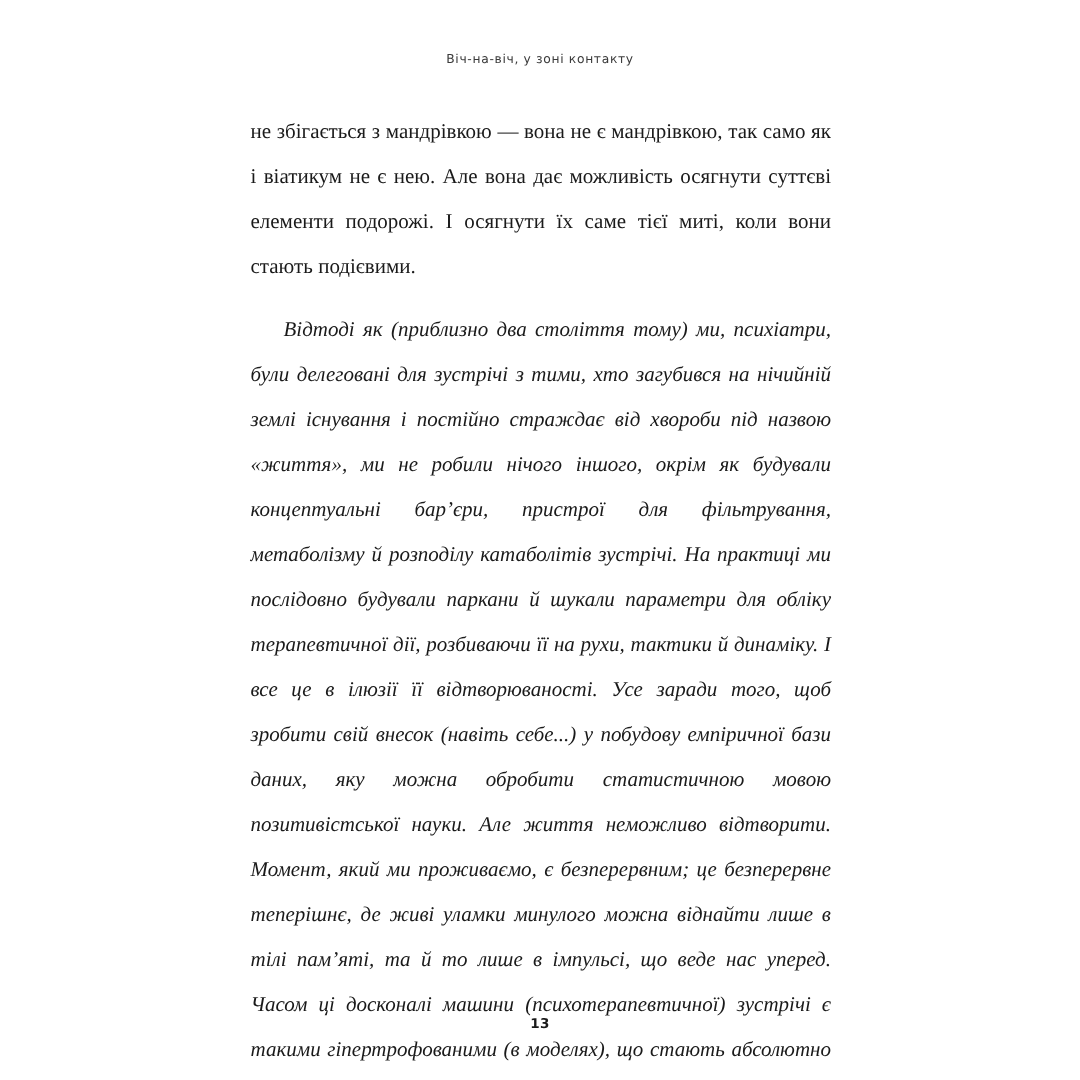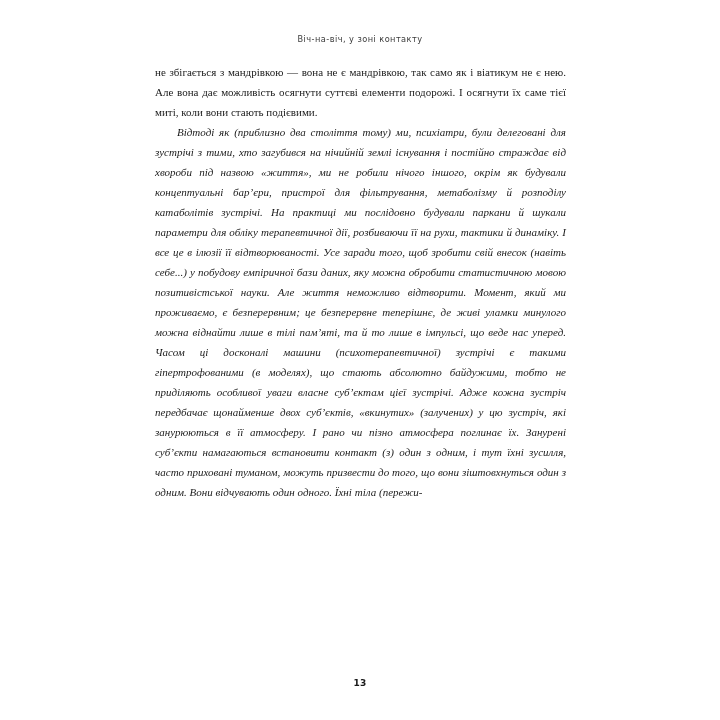--- a/index.html
+++ b/index.html
@@ -38,23 +38,23 @@
 
   
   .text-column {
     position: absolute;
     top: 62px;
     left: 155px;
     width: 411px;
   }
 
   .para {
-    margin: 0;
-    font-size: 11px;
-    line-height: 20px;
+    margin: 12px;
+    font-size: 14px;
+    line-height: 30px;
     text-align: justify;
     text-justify: inter-word;
     hyphens: manual;
     -webkit-hyphens: manual;
     color: #1a1a1a;
     word-spacing: 0.1px;
   }
   .para + .para {
     text-indent: 22px;
     font-style: italic;

